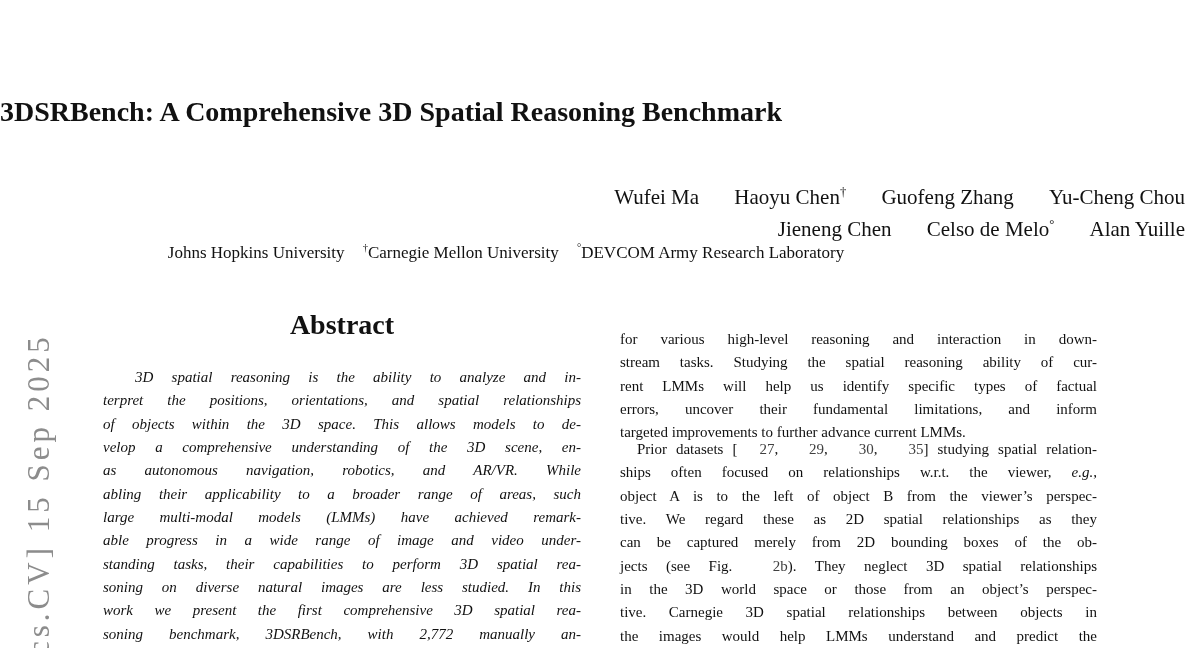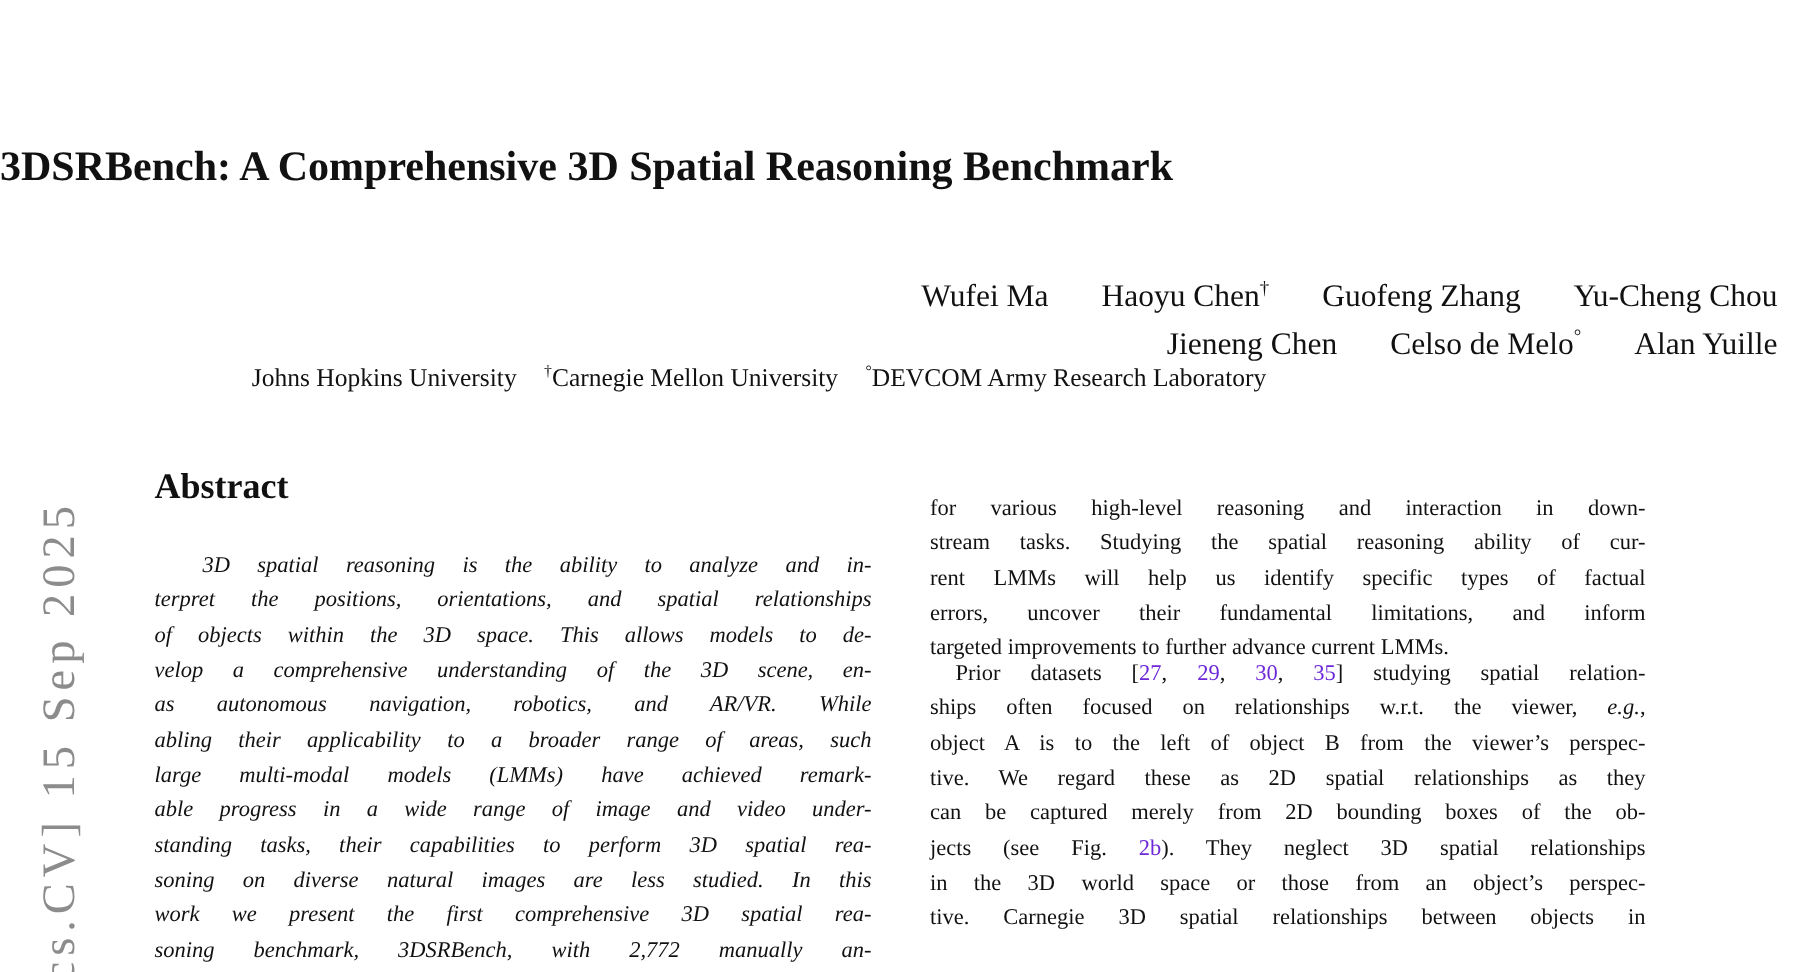--- a/index.html
+++ b/index.html
@@ -28,39 +28,39 @@
   .author { margin:0 15px; white-space:nowrap; }
   .author sup { font-size:60%; vertical-align:super; }
   .affils {
     position:absolute; top:237px; left:0; width:1012px;
     text-align:center; font-size:17px; line-height:22px;
   }
   .affil { margin:0 7px; white-space:nowrap; }
   .affil sup { font-size:62%; vertical-align:super; }
   .abs-head {
     position:absolute; top:312px; left:103px; width:478px;
-    text-align:left; font-size:24px; font-weight:bold; line-height:26px;
+    text-align:center; font-size:28px; font-weight:bold; line-height:26px;
   }
   .abs-body {
     position:absolute; top:366px; left:103px; width:478px;
     font-size:15px; font-style:italic; line-height:23.33px;
   }
   .rc1 {
     position:absolute; top:328px; left:620px; width:477px;
     font-size:15px; line-height:23.33px;
   }
   .rc2 {
     position:absolute; top:438px; left:620px; width:477px;
     font-size:15px; line-height:23.33px;
   }
   .ln { width:100%; }
   .jl { text-align:justify; text-align-last:justify; text-justify:inter-word; }
   .ind  { text-indent:32px; }
   .ind2 { text-indent:17px; }
-  .cite { color:#6d28d9; }
+  .cite { color:#404040;margin-left:22px; }
   .em   { font-style:italic; }
 </style>
 </head>
 <body>
 
 <div class="stamp">cs.CV] 15 Sep 2025</div>
 
 <h1 class="title">3DSRBench: A Comprehensive 3D Spatial Reasoning Benchmark</h1>
 
 <div class="authors">
@@ -110,13 +110,14 @@
 
 <div class="rc2">
   <div class="ln jl ind2"><span>Prior datasets [</span><span class="cite">27</span><span>, </span><span class="cite">29</span><span>, </span><span class="cite">30</span><span>, </span><span class="cite">35</span><span>] studying spatial relation-</span></div>
   <div class="ln jl"><span>ships often focused on relationships w.r.t. the viewer, </span><span class="em">e.g.</span><span>,</span></div>
   <div class="ln jl">object A is to the left of object B from the viewer’s perspec-</div>
   <div class="ln jl">tive. We regard these as 2D spatial relationships as they</div>
   <div class="ln jl">can be captured merely from 2D bounding boxes of the ob-</div>
   <div class="ln jl"><span>jects (see Fig. </span><span class="cite">2b</span><span>). They neglect 3D spatial relationships</span></div>
   <div class="ln jl">in the 3D world space or those from an object’s perspec-</div>
   <div class="ln jl">tive. Carnegie 3D spatial relationships between objects in</div>
+  <div class="ln jl">the images would help LMMs understand and predict the</div>
 </div>
 
 </body></html>

